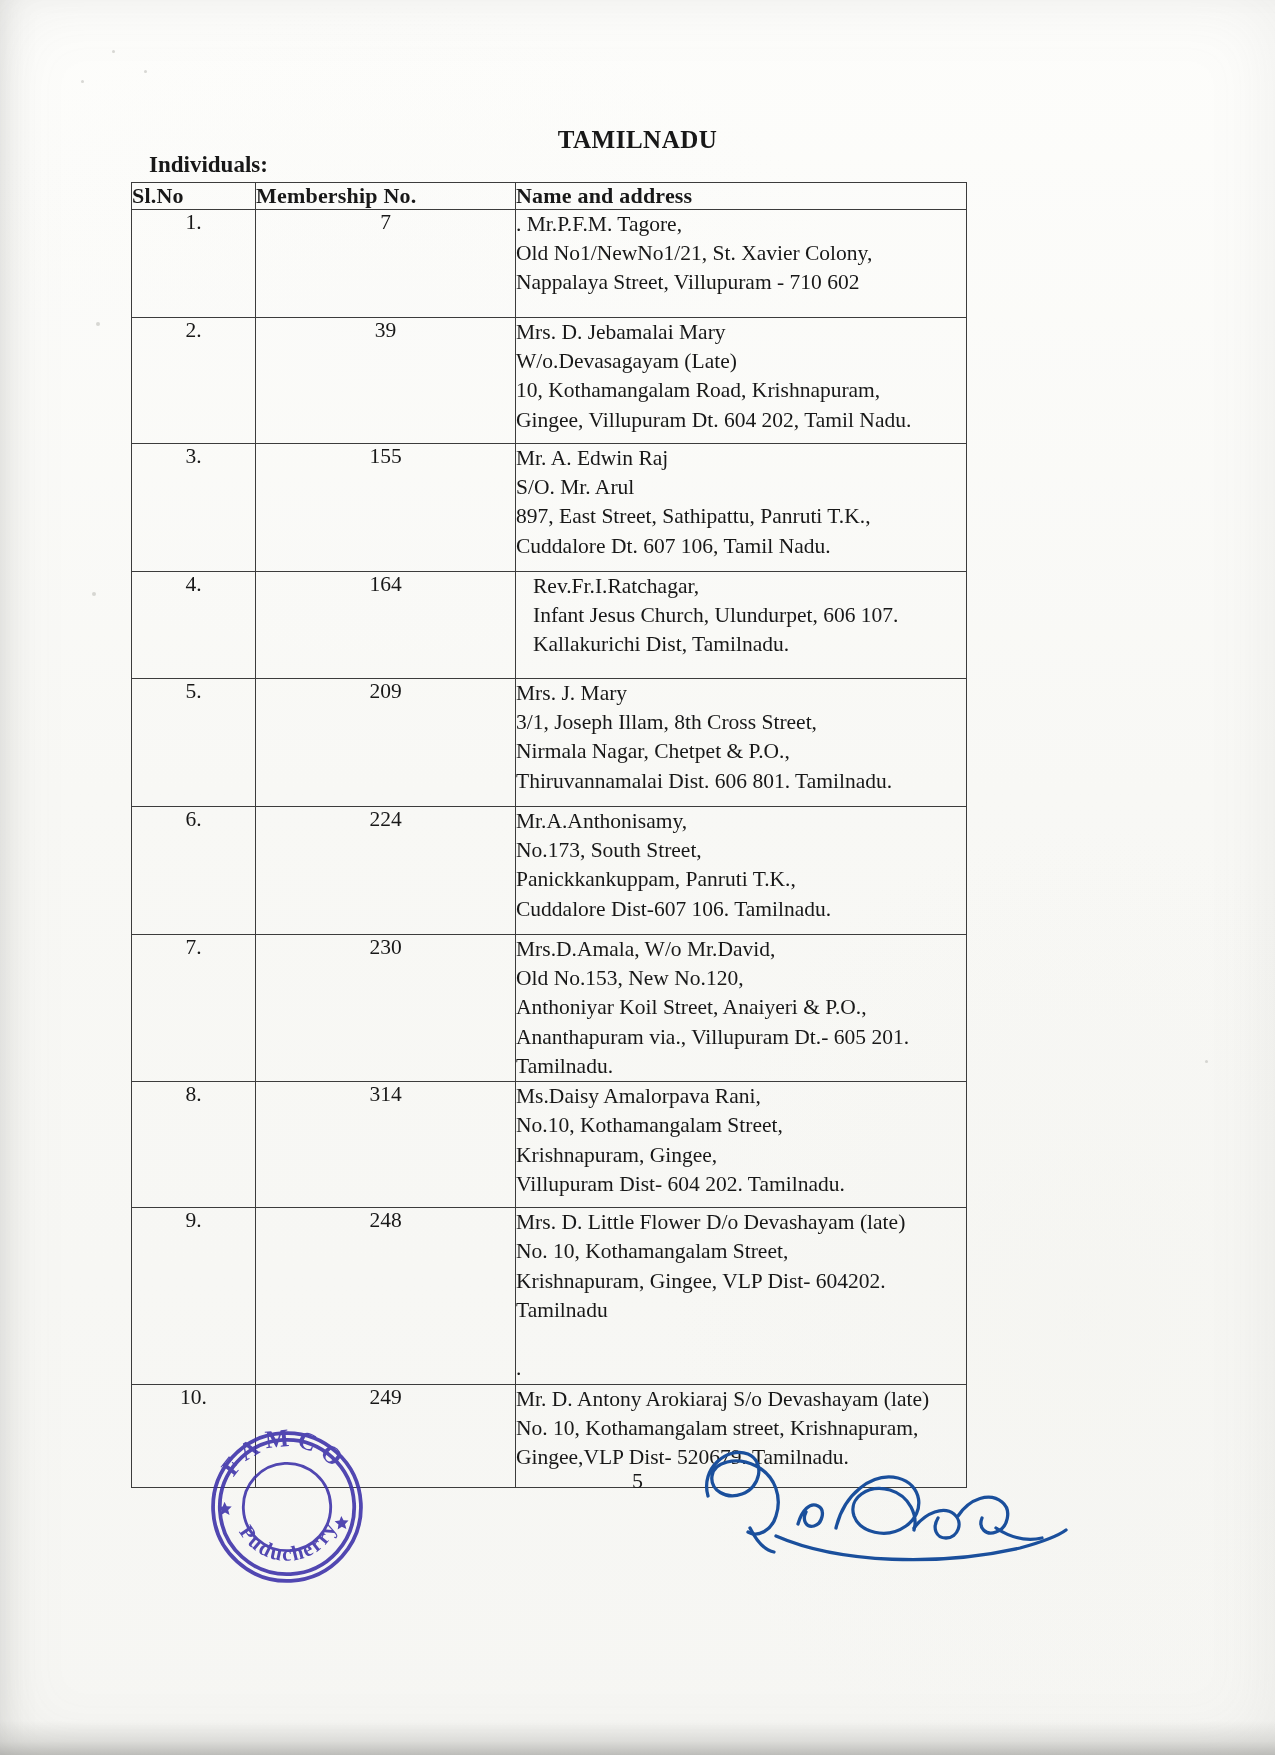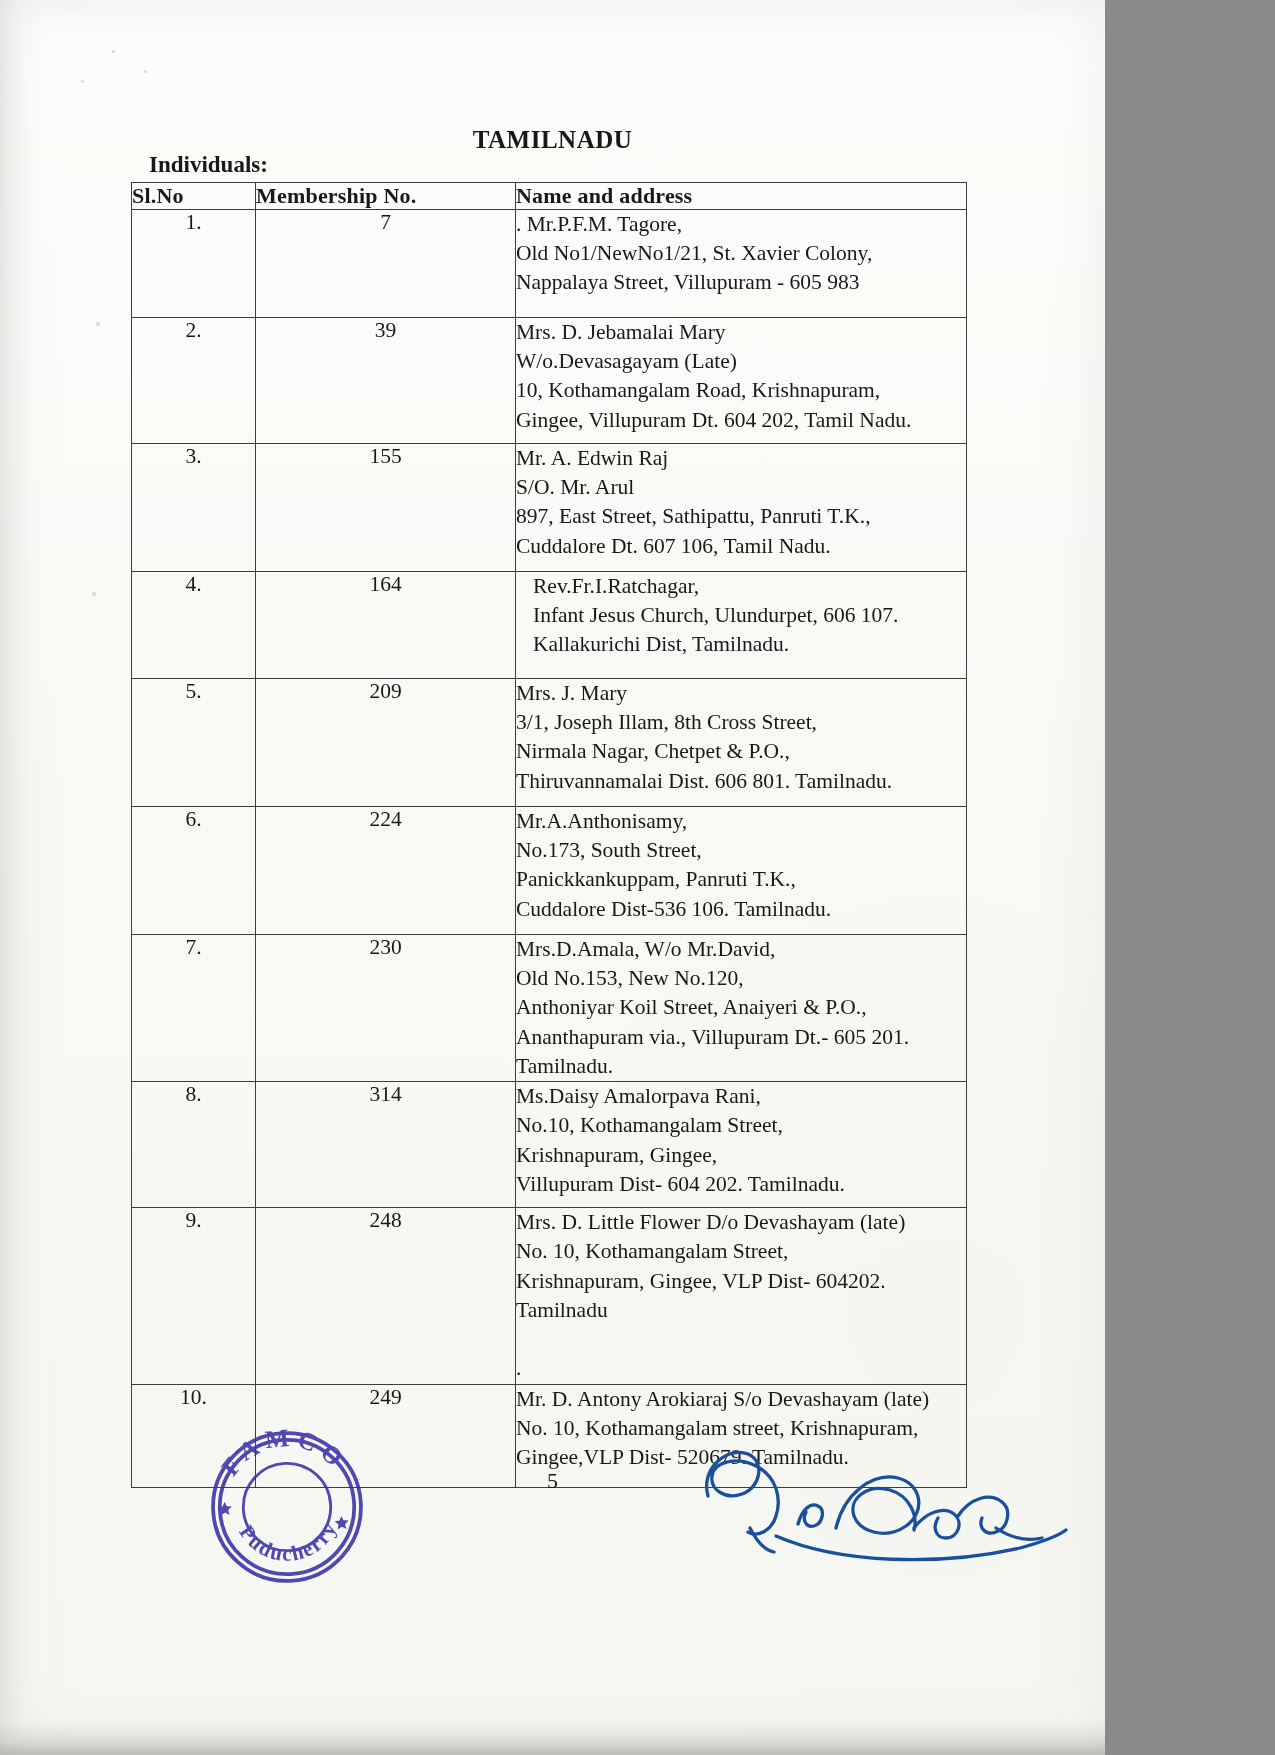--- a/index.html
+++ b/index.html
@@ -2,21 +2,21 @@
 <html><head>
 <meta charset="utf-8">
 <style>
   html, body {
     margin: 0;
     padding: 0;
     background: #8a8a8a;
   }
   .page {
     position: relative;
-    width: 1105px;
+    width: 1275px;
     height: 1755px;
     background: #3b82f6;
     overflow: hidden;
     font-family: "Liberation Serif", "DejaVu Serif", serif;
     color: #181818;
   }
   
   .scan-tint {
     position: absolute; inset: 0;
     background:
@@ -161,21 +161,21 @@
         <th class="hd">Membership No.</th>
         <th class="hd">Name and address</th>
       </tr>
     </thead>
     <tbody>
       <tr style="height:108px">
         <td class="sl">1.</td>
         <td class="mem">7</td>
         <td class="nm">. Mr.P.F.M. Tagore,
   Old No1/NewNo1/21, St. Xavier Colony,
-  Nappalaya Street, Villupuram - 605 983</td>
+  Nappalaya Street, Villupuram - 710 602</td>
       </tr>
       <tr style="height:126px">
         <td class="sl">2.</td>
         <td class="mem">39</td>
         <td class="nm">Mrs. D. Jebamalai Mary
 W/o.Devasagayam (Late)
 10, Kothamangalam Road, Krishnapuram,
 Gingee, Villupuram Dt. 604 202, Tamil Nadu.</td>
       </tr>
       <tr style="height:128px">
@@ -200,21 +200,21 @@
 3/1, Joseph Illam, 8th Cross Street,
 Nirmala Nagar, Chetpet &amp; P.O.,
 Thiruvannamalai Dist. 606 801. Tamilnadu.</td>
       </tr>
       <tr style="height:128px">
         <td class="sl">6.</td>
         <td class="mem">224</td>
         <td class="nm">Mr.A.Anthonisamy,
 No.173, South Street,
 Panickkankuppam, Panruti T.K.,
-Cuddalore Dist-536 106. Tamilnadu.</td>
+Cuddalore Dist-607 106. Tamilnadu.</td>
       </tr>
       <tr style="height:132px">
         <td class="sl">7.</td>
         <td class="mem">230</td>
         <td class="nm">Mrs.D.Amala, W/o Mr.David,
 Old No.153, New No.120,
 Anthoniyar Koil Street, Anaiyeri &amp; P.O.,
 Ananthapuram via., Villupuram Dt.- 605 201.
 Tamilnadu.</td>
       </tr>

